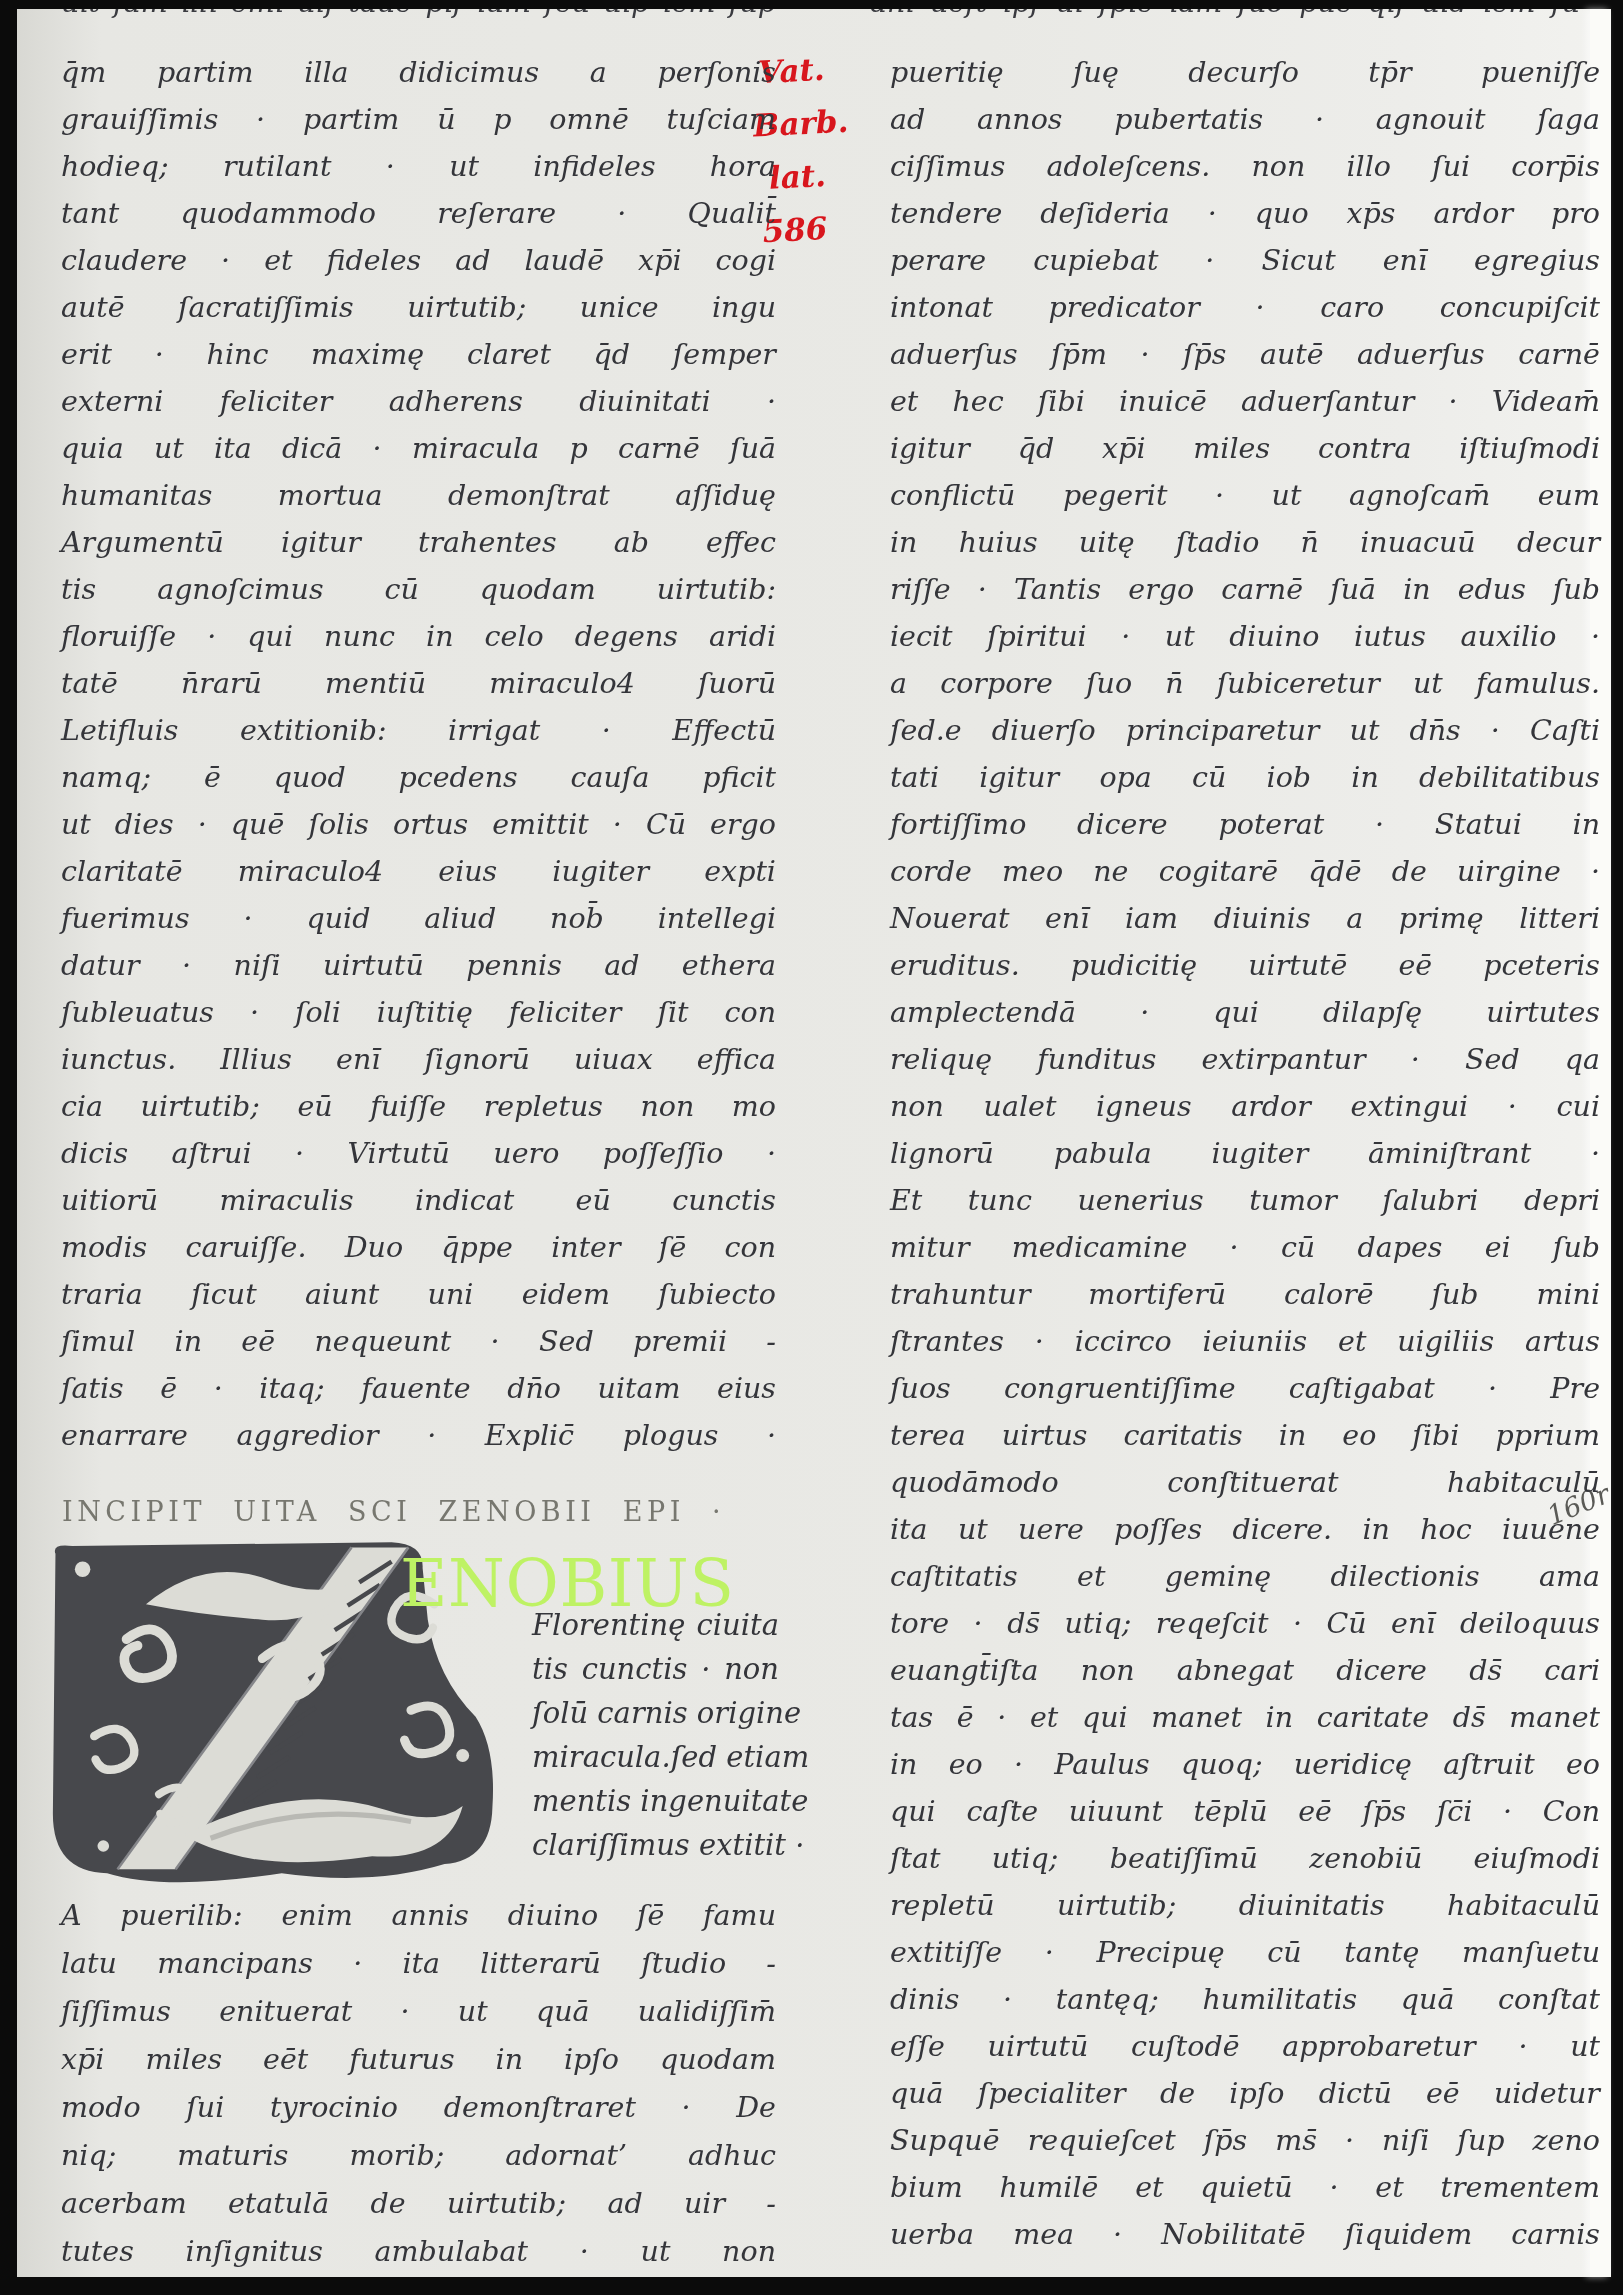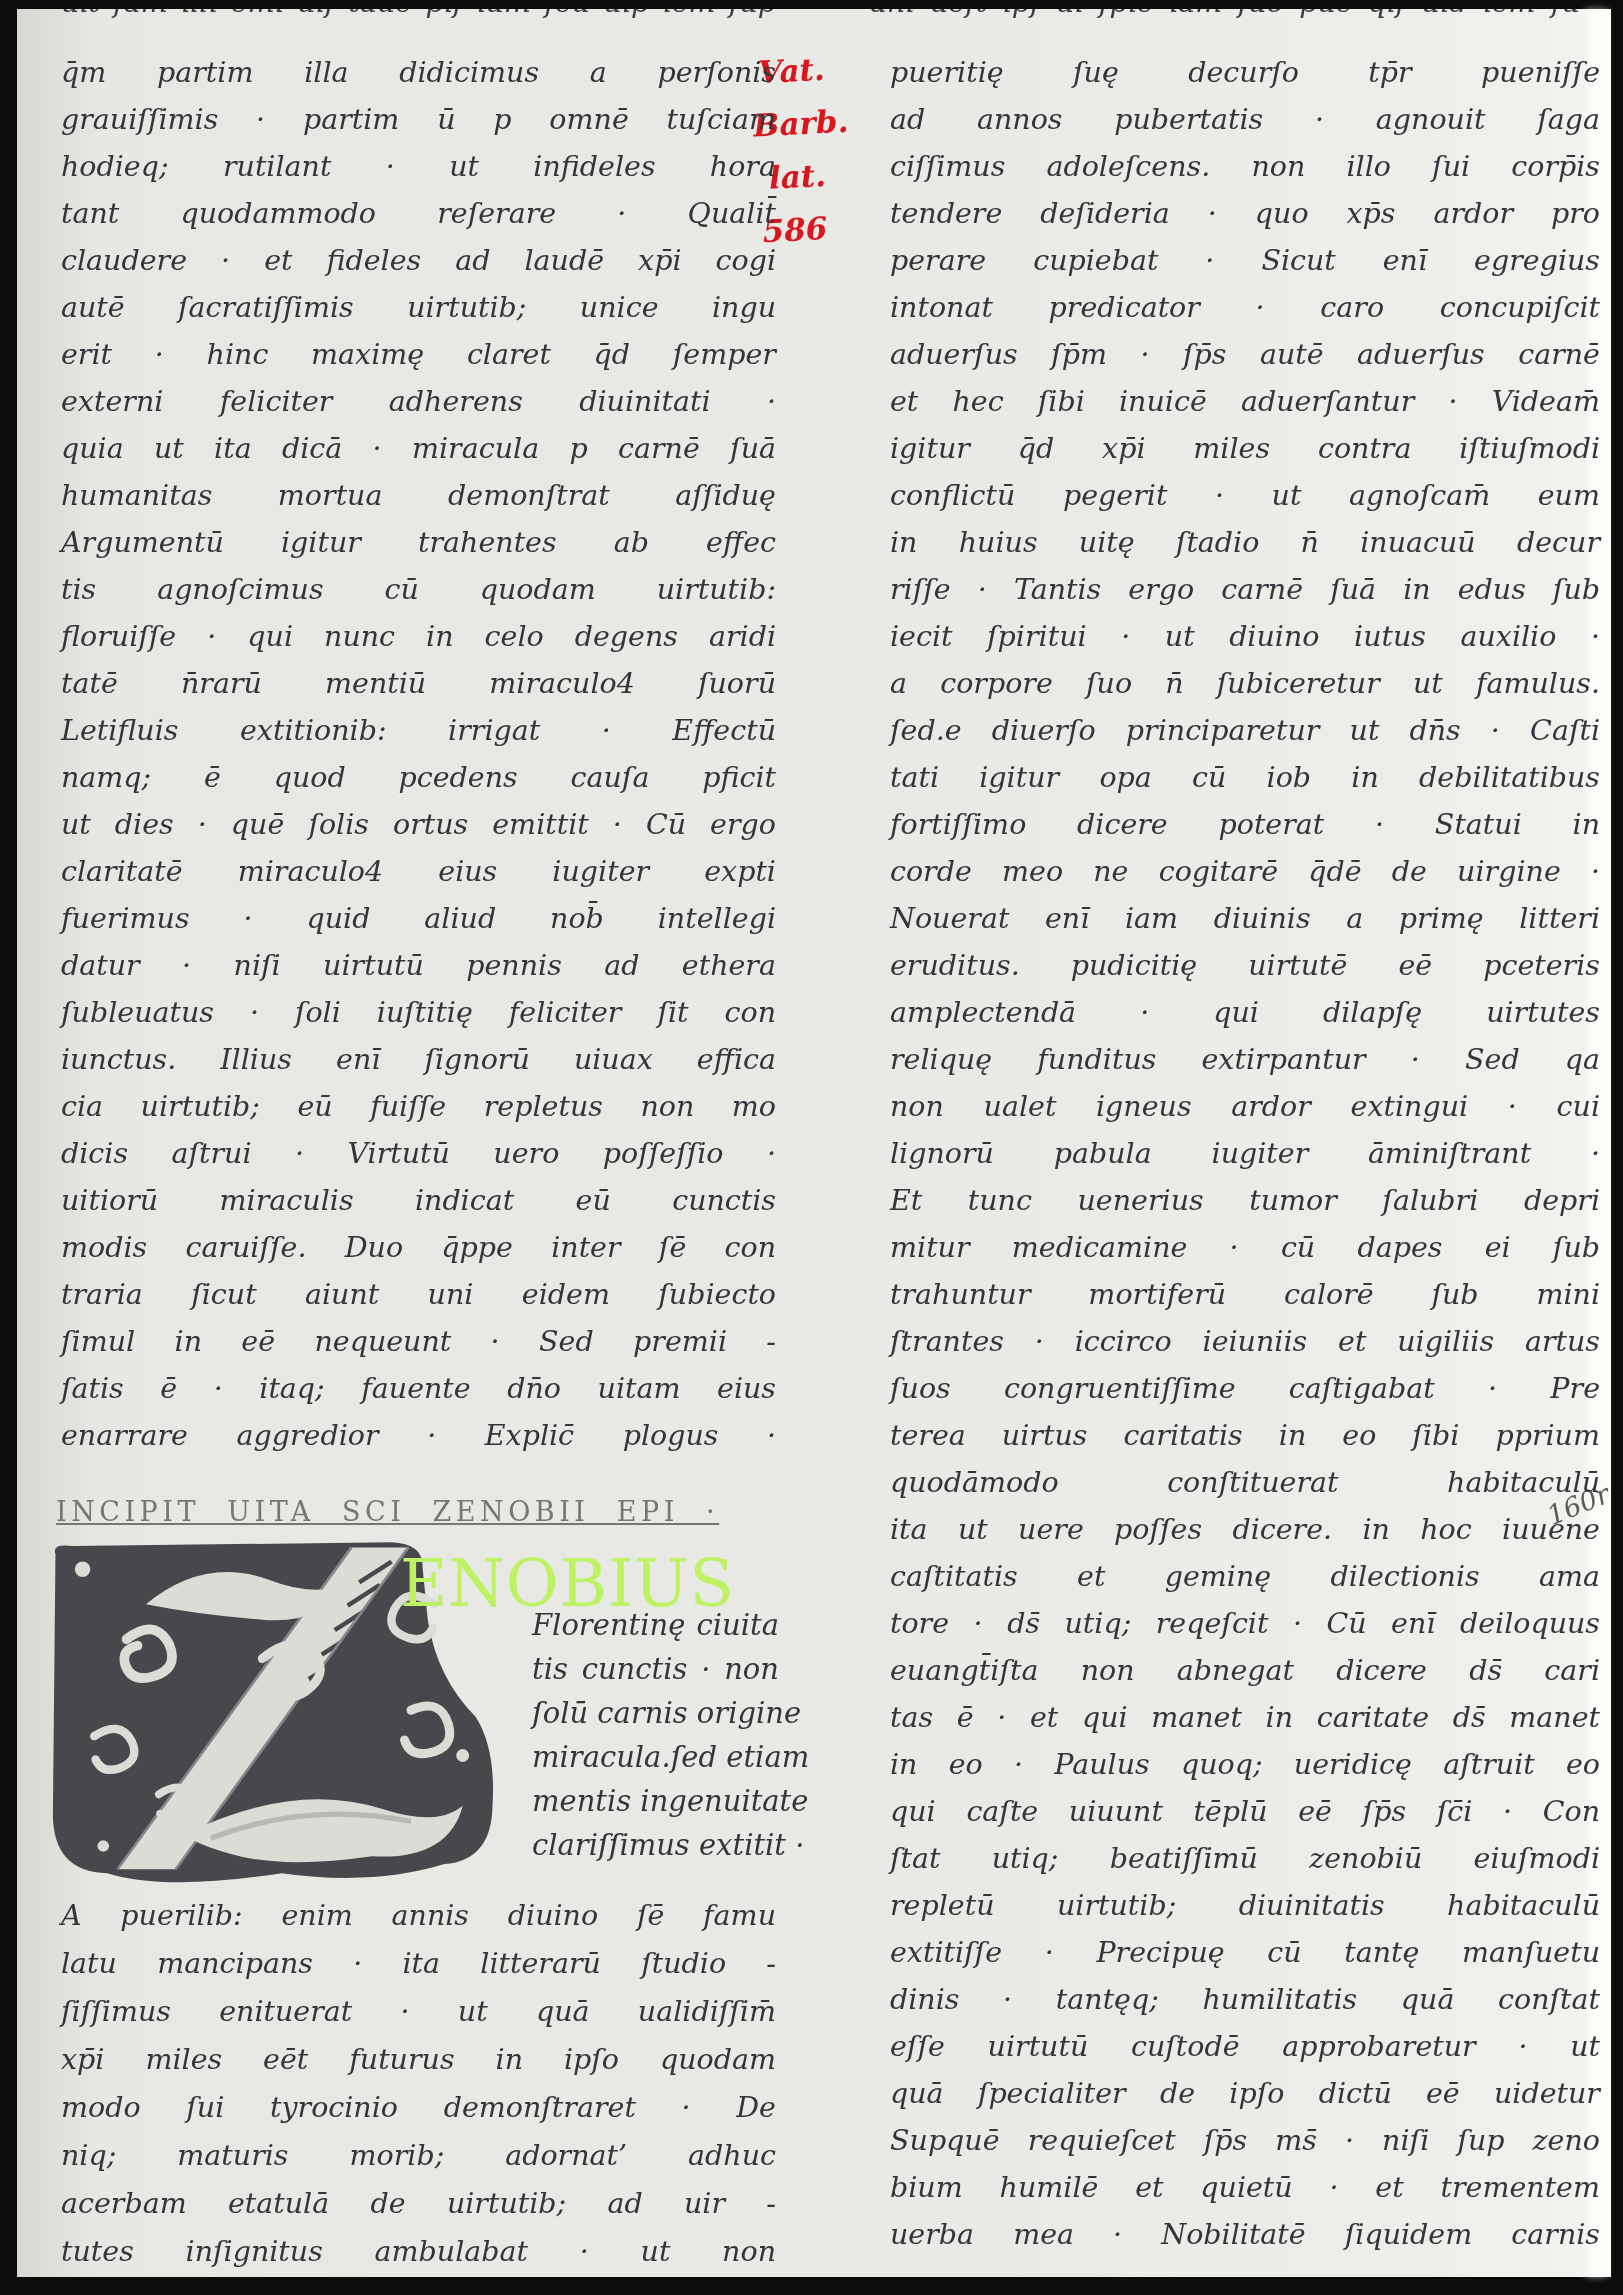--- a/index.html
+++ b/index.html
@@ -11,23 +11,23 @@
         box-shadow:-3.9px 0 6.5px rgba(255,255,255,.55);}
   .col{position:absolute;}
   .ms-line{font:italic 28.5px/47px "DejaVu Serif", serif;color:#34353a;
         text-align:justify;text-align-last:justify;text-justify:inter-word;
         height:47px;white-space:nowrap;}
   .bottom .ms-line{line-height:48px;height:48px;}
   .side .ms-line{font-size:29px;line-height:44px;height:44px;}
   .partial{position:absolute;top:9px;height:24.6px;overflow:hidden;}
   .partial .inner{display:block;font:italic 28.5px/47px "DejaVu Serif", serif;color:#3a3b40;
         margin-top:-30px;text-align:justify;text-align-last:justify;white-space:nowrap;}
-  .rubric{position:absolute;left:56px;top:1496px;width:699px;
+  .rubric{position:absolute;left:62px;top:1496px;width:699px;
         font:27px/32px "DejaVu Serif", serif;color:#77776f;letter-spacing:4.5px;word-spacing:14.2px;
-        white-space:nowrap;text-decoration:underline;}
+        white-space:nowrap;}
   .bigword{position:absolute;left:400px;top:1551px;width:301px;
         font:65px/65px "DejaVu Serif", serif;color:#bef264;letter-spacing:0.6px;
         text-align:justify;text-align-last:justify;white-space:nowrap;}
   .initial{position:absolute;left:49px;top:1542px;width:446px;height:343px;}
   .annotation{position:absolute;left:752px;top:44px;width:104px;transform:rotate(-3deg);}
   .annotation .ann-line{font:italic 700 31px/53px "DejaVu Serif", serif;color:#d8161d;white-space:nowrap;}
   .a0{margin-left:10.4px;} .a1{margin-left:2.6px;} .a2{margin-left:15.5px;} .a3{margin-left:6.5px;}
   .folio{position:absolute;left:1546px;top:1489px;font:italic 27px "DejaVu Serif", serif;
         color:#5a5a56;transform:rotate(-22deg);white-space:nowrap;}
 </style>

